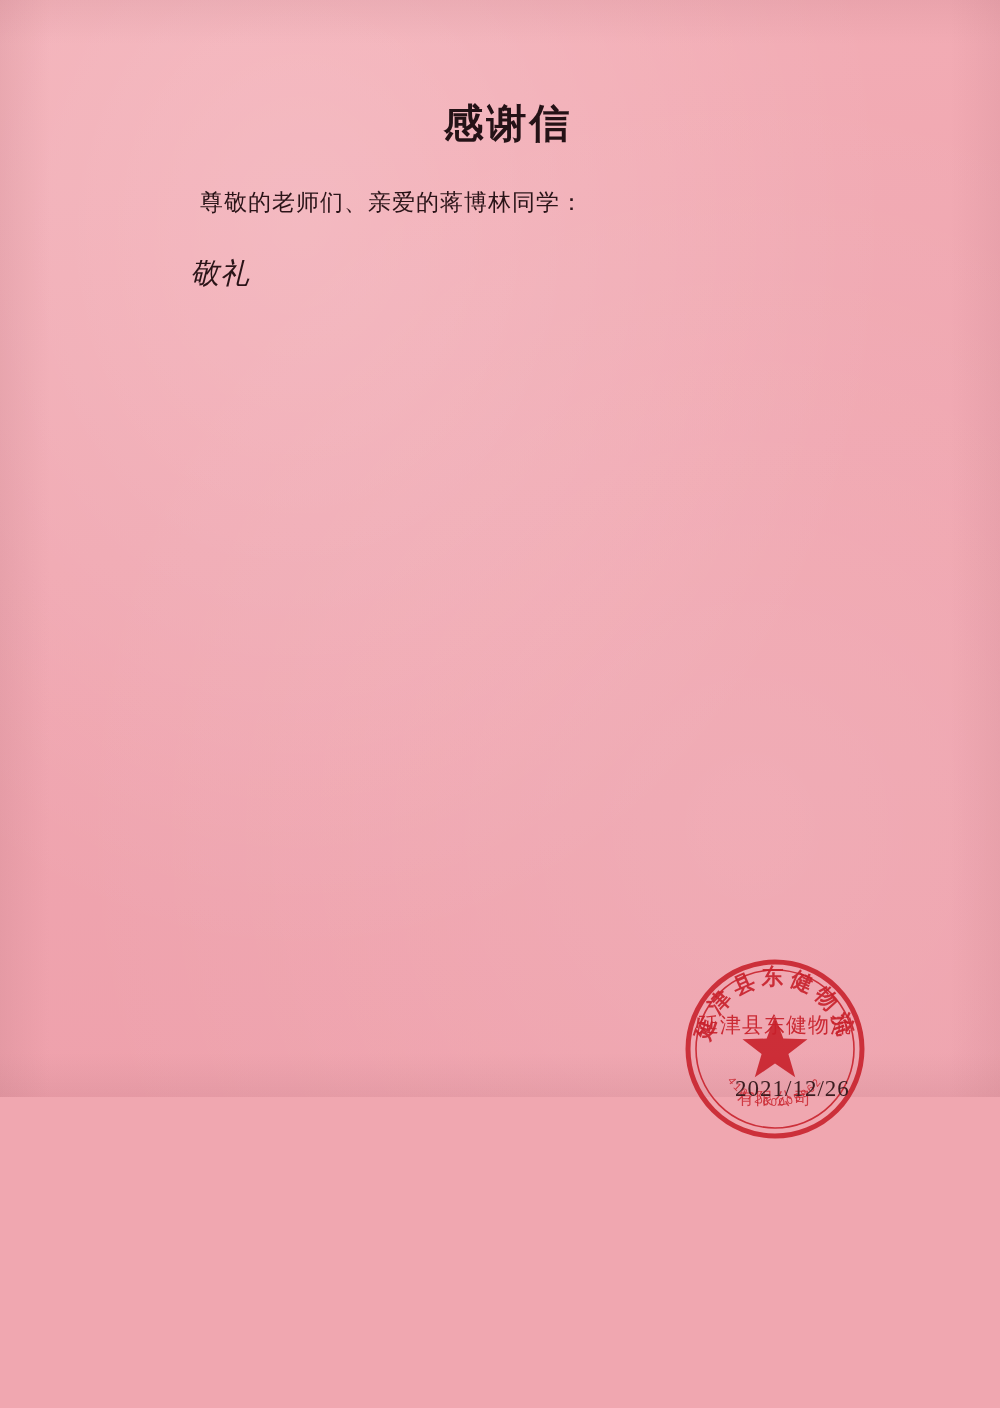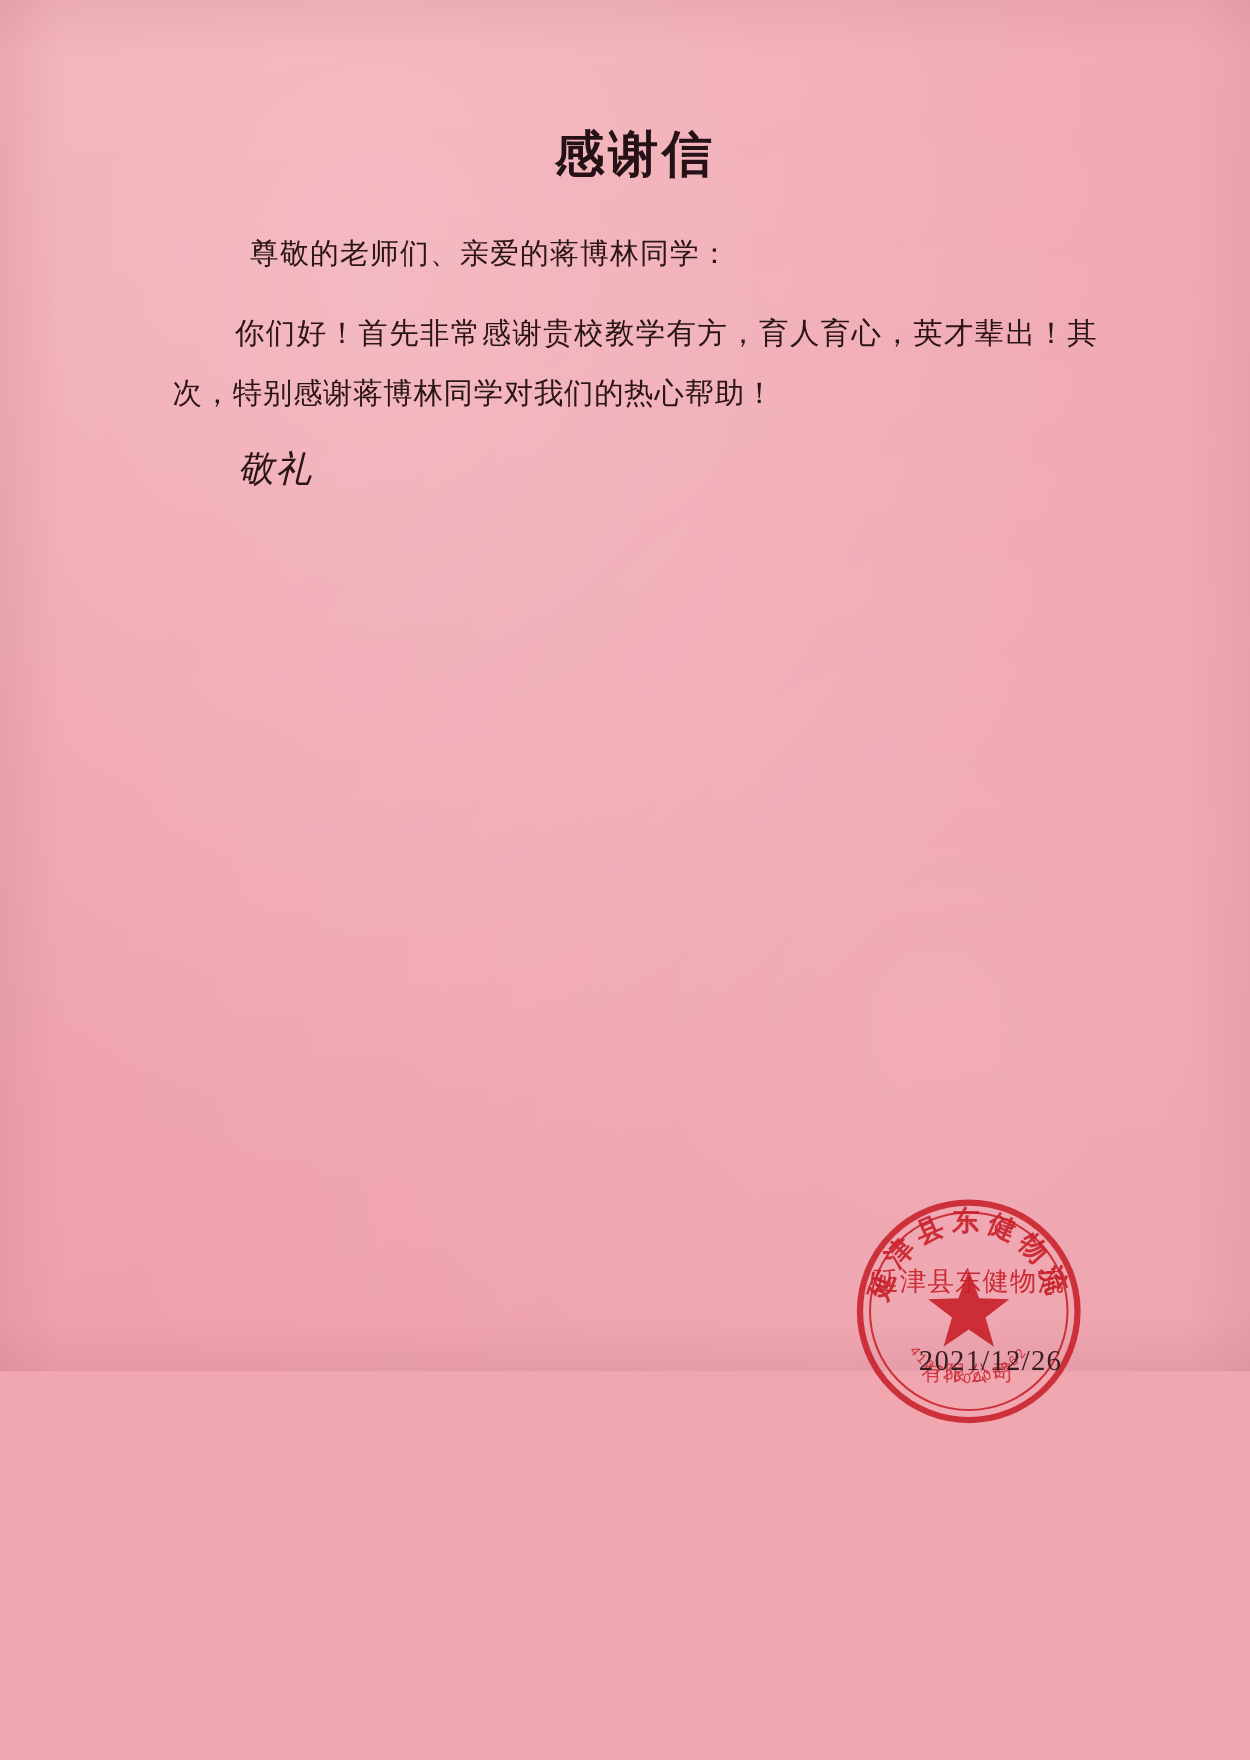--- a/index.html
+++ b/index.html
@@ -106,21 +106,20 @@
 <body>
 
 <div class="page">
 
   <div class="content">
 
     <h1 class="doc-title">感谢信</h1>
 
     <p class="salutation">尊敬的老师们、亲爱的蒋博林同学：</p>
 
-    <p class="para">你们好！首先非常感谢贵校教学有方，育人育心，英才辈出！其次，特别感谢蒋博林同学对我们的热心帮助！</p>
 
     <p class="closing-2">敬礼</p>
 
   </div>
 
   <div class="seal">
     <svg width="182" height="182" viewBox="0 0 182 182" xmlns="http://www.w3.org/2000/svg">
       <defs>
         <path id="arcTop" d="M 26,91 A 65,65 0 0 1 156,91"></path>
         <path id="arcBottom" d="M 34,91 A 57,57 0 0 0 148,91"></path>

